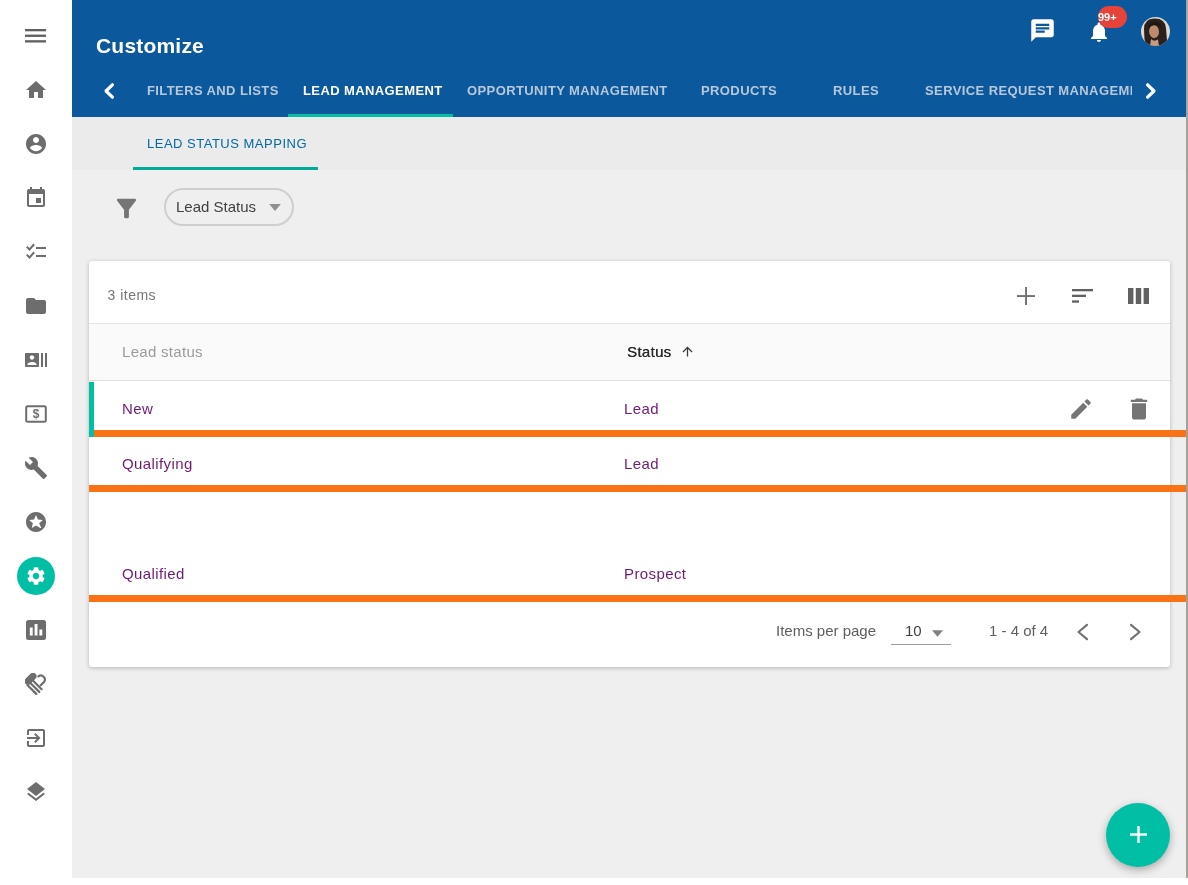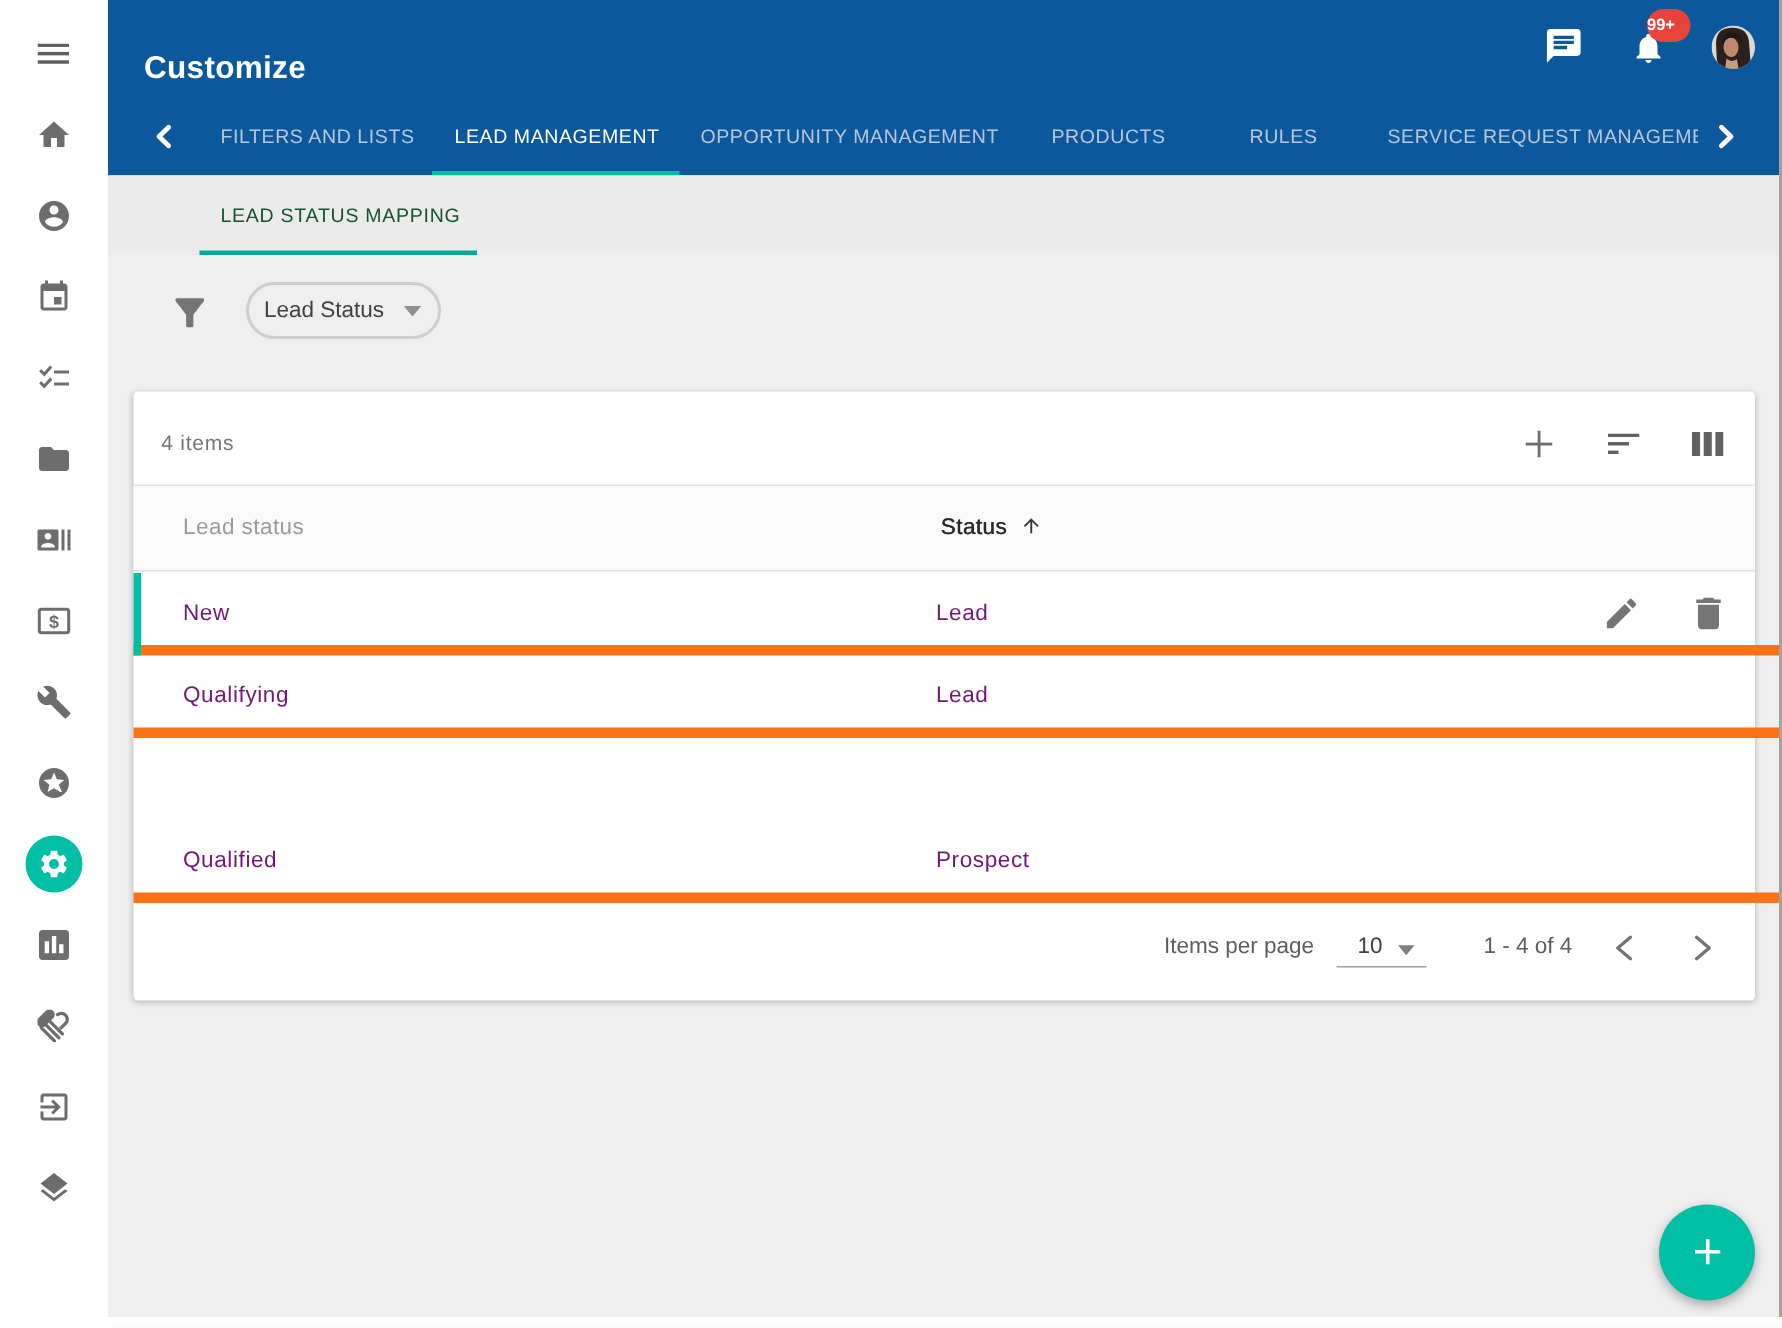--- a/index.html
+++ b/index.html
@@ -4,33 +4,33 @@
 <style>
   * { margin:0; padding:0; box-sizing:border-box; }
   html,body { width:1188px; height:885px; overflow:hidden; background:#fff;
     font-family:"Liberation Sans", sans-serif; }
   .abs { position:absolute; }
   
   #header { position:absolute; left:72px; top:0; width:1114px; height:117px;
     background:#0c589d; overflow:hidden; }
   #title { position:absolute; left:24px; top:18px; color:#fff; font-size:21px;
     font-weight:bold; letter-spacing:0.2px;margin-top:16px; }
-  .tab { position:absolute; top:83px; font-size:13px; font-weight:normal;
+  .tab { position:absolute; top:83px; font-size:13px; font-weight:bold;
     color:#b7c8da; letter-spacing:0.4px; white-space:nowrap; }
   .tab.active { color:#fff; }
   #tabline { position:absolute; left:216px; top:113.5px; width:165px; height:3.5px;
     background:#00bfa5; }
   
   #sidebar { position:absolute; left:0; top:0; width:72px; height:885px; background:#fff; z-index:5; }
   .sic { position:absolute; left:24px; width:24px; height:24px; }
   
   #content { position:absolute; left:72px; top:117px; width:1114px; height:761px;
     background:#efefef; }
   #subbar { position:absolute; left:0; top:0; width:1114px; height:53px; background:#ebebeb; }
-  #sublabel { position:absolute; left:75px; top:19px; font-size:13px; color:#14532d;
+  #sublabel { position:absolute; left:75px; top:19px; font-size:13px; color:#0369a1;
     letter-spacing:0.5px; }
   #subline { position:absolute; left:61px; top:50px; width:185px; height:3px; background:#00ab97; }
   #pill { position:absolute; left:92px; top:71px; width:130px; height:38px;
     border:2px solid #cecece; border-radius:19px; }
   #pilltext { position:absolute; left:104px; top:81px; font-size:15px; color:#414141; }
   
   #card { position:absolute; left:17px; top:144px; width:1081px; height:406px;
     background:#fff; border-radius:3px; box-shadow:0 1px 4px rgba(0,0,0,0.25); }
   #items { position:absolute; left:18.5px; top:26px; font-size:14px; color:#757575; letter-spacing:0.5px; }
   .hdrline { position:absolute; left:0; top:62px; width:1081px; height:1px; background:#e4e4e4; }
@@ -104,21 +104,21 @@
   <svg class="abs" style="left:40px;top:76.5px" width="29" height="29" viewBox="0 0 24 24" fill="#757575">
     <path d="M4.25 5.61C6.27 8.2 10 13 10 13v6c0 .55.45 1 1 1h2c.55 0 1-.45 1-1v-6s3.72-4.8 5.74-7.39c.51-.66.04-1.61-.79-1.61H5.04c-.83 0-1.3.95-.79 1.61z"></path>
   </svg>
   <div id="pill"></div>
   <div id="pilltext">Lead Status</div>
   <svg class="abs" style="left:197px;top:87px" width="12" height="7" viewBox="0 0 10 6" fill="#8f8f8f">
     <path d="M0 0l5 6 5-6z"></path>
   </svg>
 
   <div id="card">
-    <div id="items">4 items</div>
+    <div id="items">3 items</div>
 
     <svg class="abs" style="left:928px;top:26px" width="18" height="18" viewBox="0 0 18 18" fill="#6f6f6f">
       <rect x="8.1" y="0" width="1.9" height="18"></rect>
         <rect x="0" y="8.1" width="18" height="1.9"></rect>
     </svg>
 
     <svg class="abs" style="left:983px;top:27.5px" width="21" height="14" viewBox="0 0 21 14" fill="#616161">
       <rect x="0" y="0" width="21" height="2.3"></rect>
         <rect x="0" y="5.7" width="14" height="2.3"></rect>
         <rect x="0" y="11.4" width="7" height="2.3"></rect>

